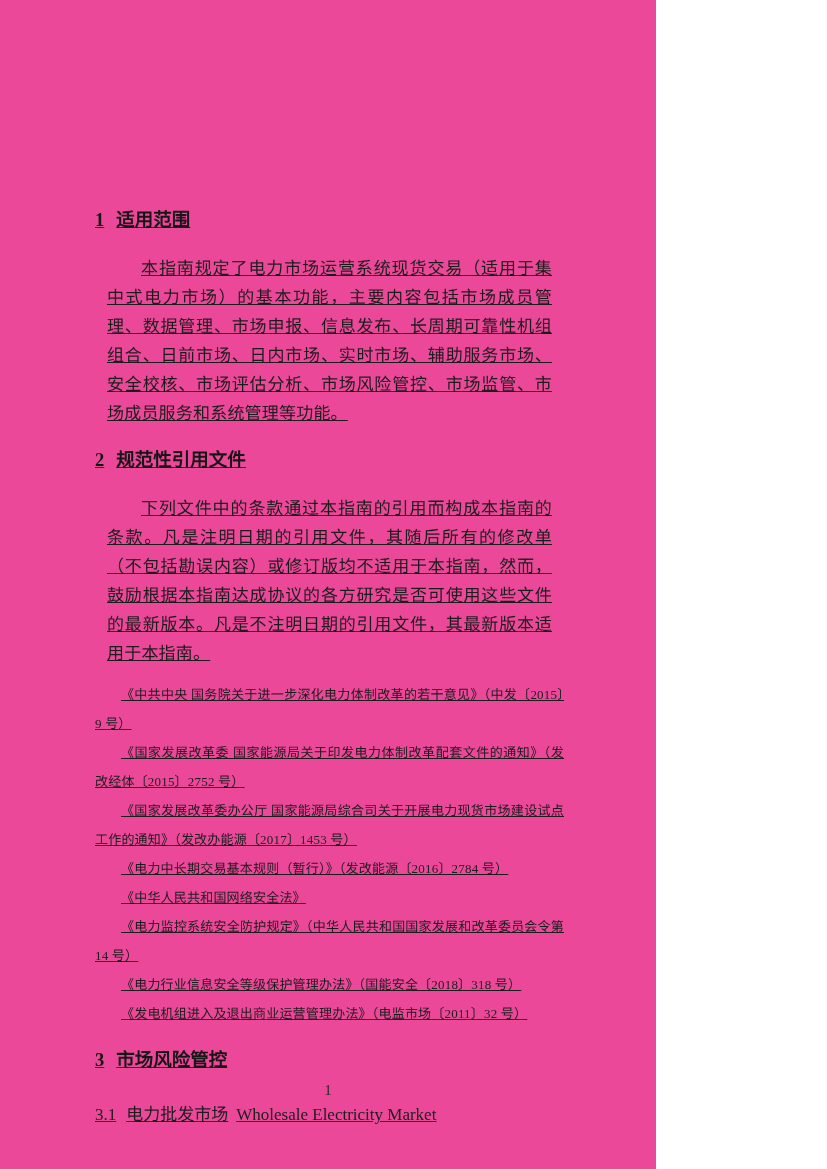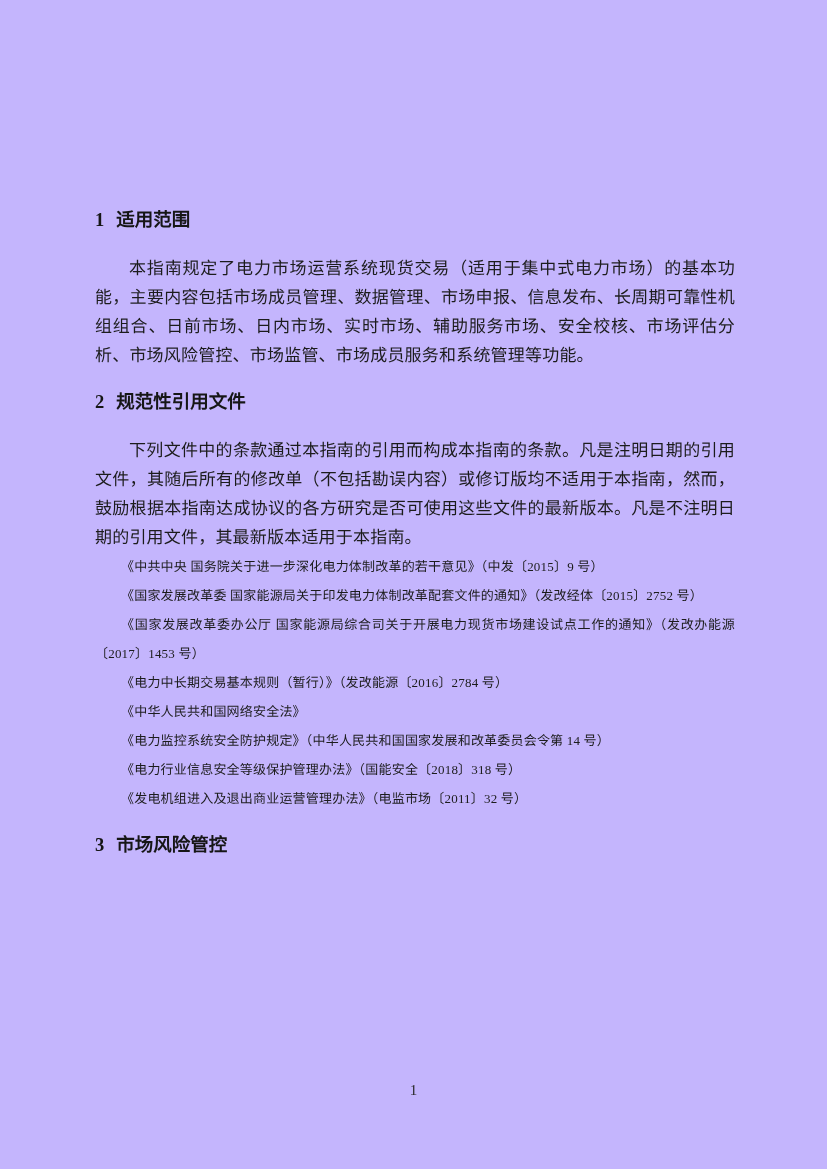--- a/index.html
+++ b/index.html
@@ -9,24 +9,25 @@
     background: #ffffff;
   }
   body {
     width: 827px;
     height: 1169px;
     font-family: "Liberation Serif", "DejaVu Serif", serif;
     color: #1c1c1c;
   }
   .page {
     position: relative;
-    width: 827px;
+    width: 656px;
     height: 1169px;
-    background: #c4b5fd;
+    background: #ec4899;
     overflow: hidden;
+    text-decoration: underline;
   }
   .content {
     padding: 206px 92px 0 95px;
   }
   
   .sec-heading {
     font-size: 18.5px;
     line-height: 28px;
     margin: 18px 0 20px 0;
     font-weight: 700;
@@ -35,21 +36,21 @@
   }
   .sec-heading.first {
     margin-top: 0;
   }
   .sec-heading .sec-num {
     font-family: "Liberation Serif", "DejaVu Serif", serif;
     font-weight: 700;
     margin-right: 12px;
   }
   .body-para {
-    margin: 0;
+    margin: 12px;
     font-size: 17px;
     line-height: 29px;
     text-align: justify;
     text-indent: 2em;
     letter-spacing: 0.2px;
   }
   .ref-para {
     margin: 0;
     font-size: 13px;
     line-height: 29px;
@@ -102,17 +103,20 @@
     <p class="ref-para">《国家发展改革委办公厅 国家能源局综合司关于开展电力现货市场建设试点工作的通知》（发改办能源〔2017〕1453 号）</p>
     <p class="ref-para">《电力中长期交易基本规则（暂行）》（发改能源〔2016〕2784 号）</p>
     <p class="ref-para">《中华人民共和国网络安全法》</p>
     <p class="ref-para">《电力监控系统安全防护规定》（中华人民共和国国家发展和改革委员会令第 14 号）</p>
     <p class="ref-para">《电力行业信息安全等级保护管理办法》（国能安全〔2018〕318 号）</p>
     <p class="ref-para">《发电机组进入及退出商业运营管理办法》（电监市场〔2011〕32 号）</p>
 
     <h2 class="sec-heading">
       <span class="sec-num">3</span><span>市场风险管控</span>
     </h2>
+    <p class="term-line">
+      <span class="term-id">3.1</span><span class="term-zh">电力批发市场</span><span class="term-en">Wholesale Electricity Market</span>
+    </p>
 
   </div>
 
   <div class="page-number">1</div>
 </div>
 
 </body></html>

